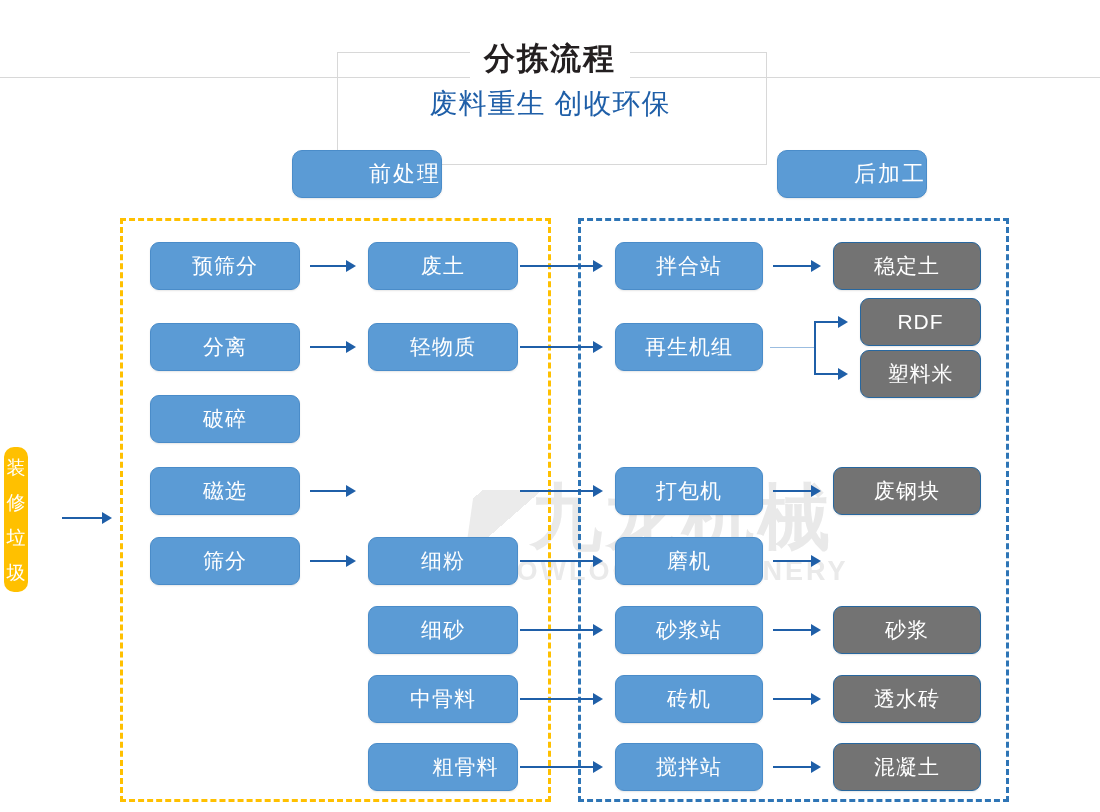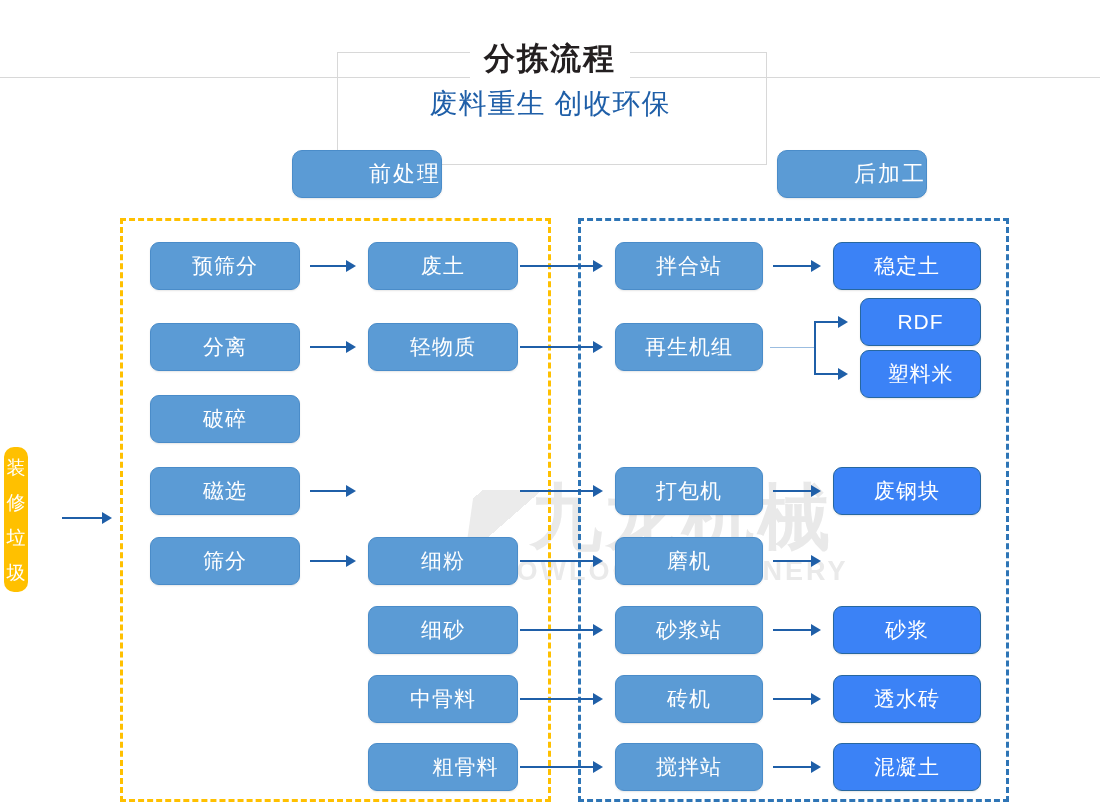--- a/index.html
+++ b/index.html
@@ -124,21 +124,21 @@
     height: 48px;
     border-radius: 9px;
     color: #ffffff;
     font-size: 21px;
     display: flex; align-items: center; justify-content: center;
     letter-spacing: 1px;
     white-space: nowrap;
     box-shadow: 0 1px 2px rgba(0,0,0,.10);
   }
   .node.light { background: #5b9bd5; border: 1px solid #4a8cc9; }
-  .node.dark  { background: #3b82f6; border: 1px solid #27679f; }
+  .node.dark  { background: #737373; border: 1px solid #27679f; }
 
   .col-a { left: 150px; width: 150px; }
   .col-b { left: 368px; width: 150px; }
   .col-c { left: 615px; width: 148px; }
   .col-d { left: 833px; width: 148px; }
   .col-d2 { left: 860px; width: 121px; }
 
   
   .conn { position: absolute; }
   .hline { height: 2px; background: #1f5fa8; }

